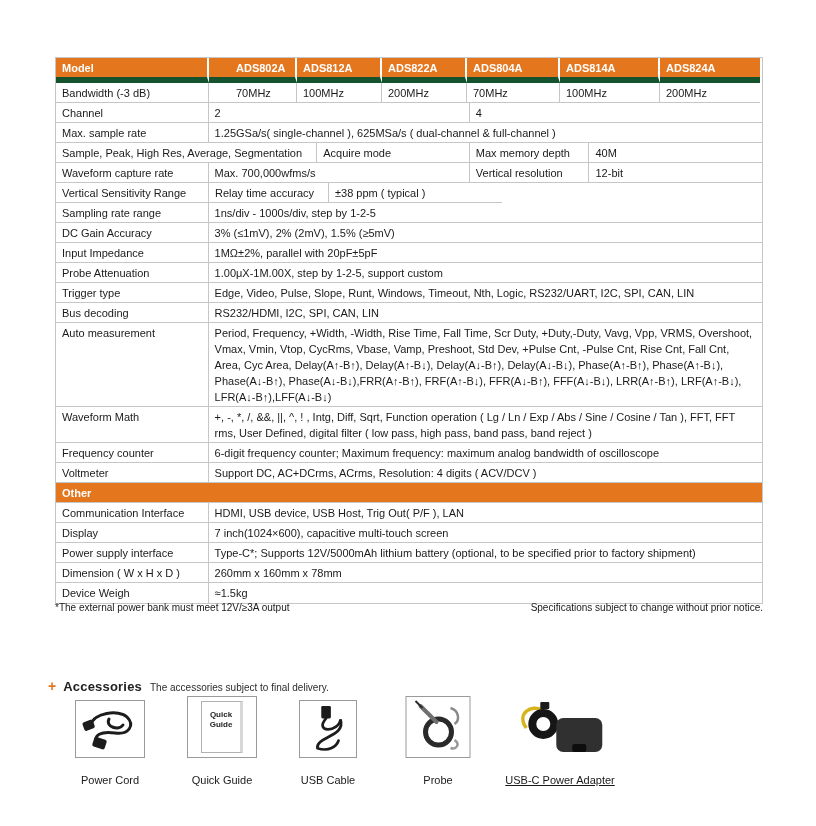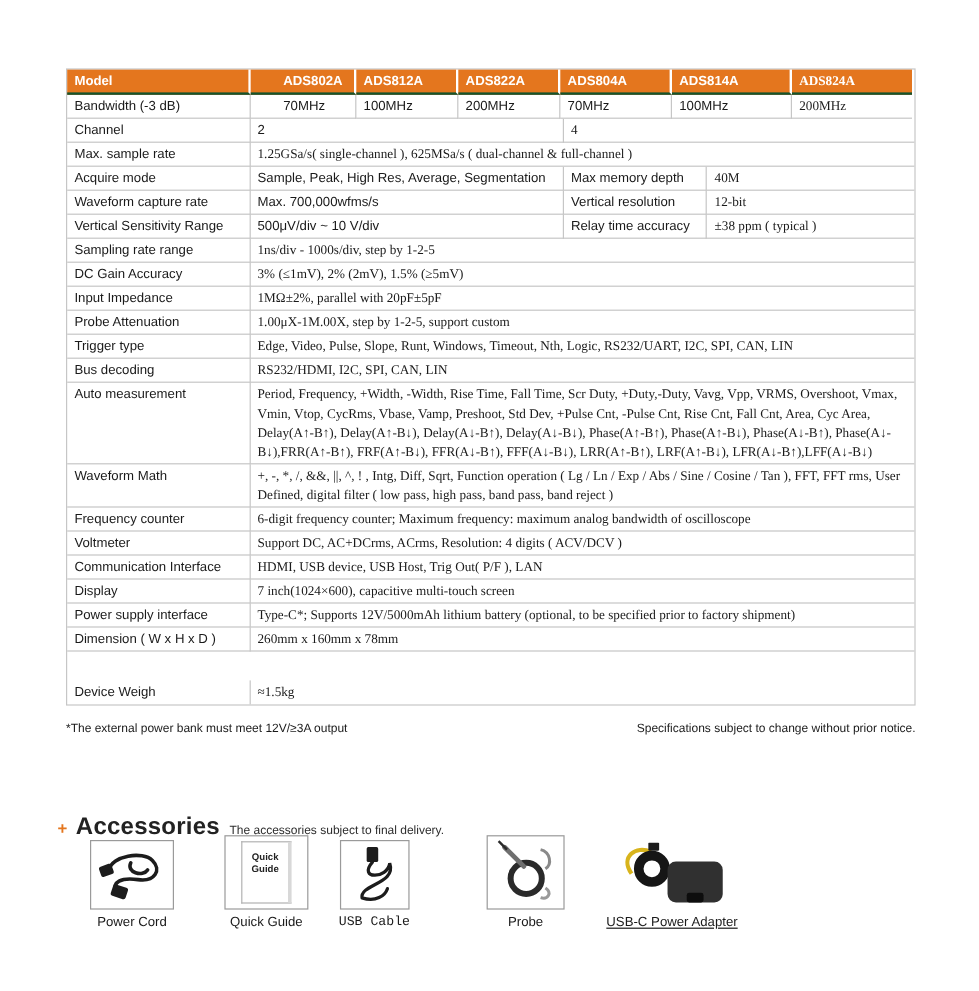--- a/index.html
+++ b/index.html
@@ -18,28 +18,28 @@
   .cell{
     box-sizing:border-box;
     border-right:1px solid var(--bd);
     border-bottom:1px solid var(--bd);
     padding:2px 6px 1px 6px;
     font-size:11px;
     line-height:16px;
     min-height:20px;
     overflow:hidden;
   }
-  .row .cell:last-child{border-right:none;font-family:Liberation Serif, serif;}
-  .row:last-child .cell{border-bottom:none;margin-top:24px;}
+  .row .cell:last-child{border-right:none;}
+  .row:last-child .cell{border-bottom:none;}
   .hdr{
     background:var(--accent);
     color:#fff;
     font-weight:bold;
     border-right:2px solid #fff;
-    border-bottom:2px solid #14532d;
+    border-bottom:6px solid #14532d;
   }
   .row .hdr:last-child{border-right:none;}
   .section-cell{
     background:var(--accent);
     color:#fff;
     font-weight:bold;
     border-right:none;
   }
   .w-label{width:153px;}
   .w-m1{width:88px;padding-left:27px;} .w-m2{width:85px;} .w-m3{width:85px;}
@@ -53,33 +53,33 @@
   .footnotes{
     position:absolute;left:55px;top:601px;width:708px;
     display:flex;justify-content:space-between;
     font-size:10px;line-height:14px;
   }
 
   
   .accessories{position:absolute;left:0;top:676px;width:816px;height:120px;}
   .acc-heading{position:absolute;left:48px;top:2px;display:flex;align-items:baseline;}
   .acc-plus{color:var(--accent);font-weight:bold;font-size:14px;margin-right:7px;}
-  .acc-title{font-weight:bold;font-size:20px;letter-spacing:.2px;color:#222;margin-right:8px;}
+  .acc-title{font-weight:bold;font-size:13px;letter-spacing:.2px;color:#222;margin-right:8px;}
   .acc-sub{font-size:10px;color:#2d2d2d;}
   .acc-item{position:absolute;top:20px;transform:translateX(-50%);text-align:center;}
   .acc-art{height:62px;display:flex;align-items:flex-end;justify-content:center;}
   .acc-box{
     background:#fff;border:1px solid #9a9a9a;
     display:flex;align-items:center;justify-content:center;
   }
   .box-power-cord{width:70px;height:58px;}
   .box-quick-guide{width:70px;height:62px;}
   .box-usb-cable{width:58px;height:58px;}
   .box-probe{width:65px;height:62px;}
-  .acc-label{font-size:11px;margin-top:5px;white-space:nowrap;color:#1a1a1a;}
+  .acc-label{font-size:11px;margin-top:16px;white-space:nowrap;color:#1a1a1a;}
   .booklet{
     width:42px;height:52px;background:#fff;
     border:1px solid #b2b2b2;border-right:3px solid #d8d8d8;
     font-size:8px;font-weight:bold;line-height:10px;
     padding-top:8px;white-space:pre-line;text-align:center;color:#222;
   }
 </style>
 </head>
 <body>
 
@@ -107,34 +107,33 @@
       <div class="row">
         <div class="cell w-label">Channel</div>
         <div class="cell w-span2">2</div>
         <div class="cell w-span4">4</div>
       </div>
       <div class="row">
         <div class="cell w-label">Max. sample rate</div>
         <div class="cell w-full">1.25GSa/s( single-channel ), 625MSa/s ( dual-channel &amp; full-channel )</div>
       </div>
       <div class="row">
+        <div class="cell w-span2">Sample, Peak, High Res, Average, Segmentation</div>
         <div class="cell w-label">Acquire mode</div>
-        <div class="cell w-span2">Sample, Peak, High Res, Average, Segmentation</div>
         <div class="cell w-l2">Max memory depth</div>
         <div class="cell w-v2">40M</div>
       </div>
       <div class="row">
         <div class="cell w-label">Waveform capture rate</div>
         <div class="cell w-span2">Max. 700,000wfms/s</div>
         <div class="cell w-l2">Vertical resolution</div>
         <div class="cell w-v2">12-bit</div>
       </div>
       <div class="row">
         <div class="cell w-label">Vertical Sensitivity Range</div>
-        <div class="cell w-span2">500μV/div ~ 10 V/div</div>
         <div class="cell w-l2">Relay time accuracy</div>
         <div class="cell w-v2">±38 ppm ( typical )</div>
       </div>
       <div class="row">
         <div class="cell w-label">Sampling rate range</div>
         <div class="cell w-full">1ns/div - 1000s/div, step by 1-2-5</div>
       </div>
       <div class="row">
         <div class="cell w-label">DC Gain Accuracy</div>
         <div class="cell w-full">3% (≤1mV), 2% (2mV), 1.5% (≥5mV)</div>
@@ -163,20 +162,23 @@
         <div class="cell w-label">Waveform Math</div>
         <div class="cell w-full">+, -, *, /, &amp;&amp;, ||, ^, ! , Intg, Diff, Sqrt, Function operation ( Lg / Ln / Exp / Abs / Sine / Cosine / Tan ), FFT, FFT rms, User Defined, digital filter ( low pass, high pass, band pass, band reject )</div>
       </div>
       <div class="row">
         <div class="cell w-label">Frequency counter</div>
         <div class="cell w-full">6-digit frequency counter; Maximum frequency: maximum analog bandwidth of oscilloscope</div>
       </div>
       <div class="row">
         <div class="cell w-label">Voltmeter</div>
         <div class="cell w-full">Support DC, AC+DCrms, ACrms, Resolution: 4 digits ( ACV/DCV )</div>
+      </div>
+      <div class="row">
+        <div class="cell w-section section-cell">Other</div>
       </div>
       <div class="row">
         <div class="cell w-label">Communication Interface</div>
         <div class="cell w-full">HDMI, USB device, USB Host, Trig Out( P/F ), LAN</div>
       </div>
       <div class="row">
         <div class="cell w-label">Display</div>
         <div class="cell w-full">7 inch(1024×600), capacitive multi-touch screen</div>
       </div>
       <div class="row">
@@ -220,21 +222,21 @@
         </div>
         <div class="acc-item" style="left: 222px;">
           <div class="acc-art">
             <div class="acc-box box-quick-guide">
               <div class="booklet">Quick
 Guide</div>
             </div>
           </div>
           <div class="acc-label">Quick Guide</div>
         </div>
-        <div class="acc-item" style="left: 312px; font-family: Liberation Mono, monospace;">
+        <div class="acc-item" style="left: 328px;">
           <div class="acc-art">
             <div class="acc-box box-usb-cable">
               <svg width="50" height="50" viewBox="0 0 50 52">
                 <rect x="18" y="2" width="10" height="13" rx="1.5" fill="#1c1c1c"></rect>
                 <path d="M23 15 C10 30 36 30 38 16 C44 34 12 34 14 46 M14 46 C26 50 34 44 36 38" fill="none" stroke="#1c1c1c" stroke-width="2.8" stroke-linecap="round"></path>
               </svg>
             </div>
           </div>
           <div class="acc-label">USB Cable</div>
         </div>

